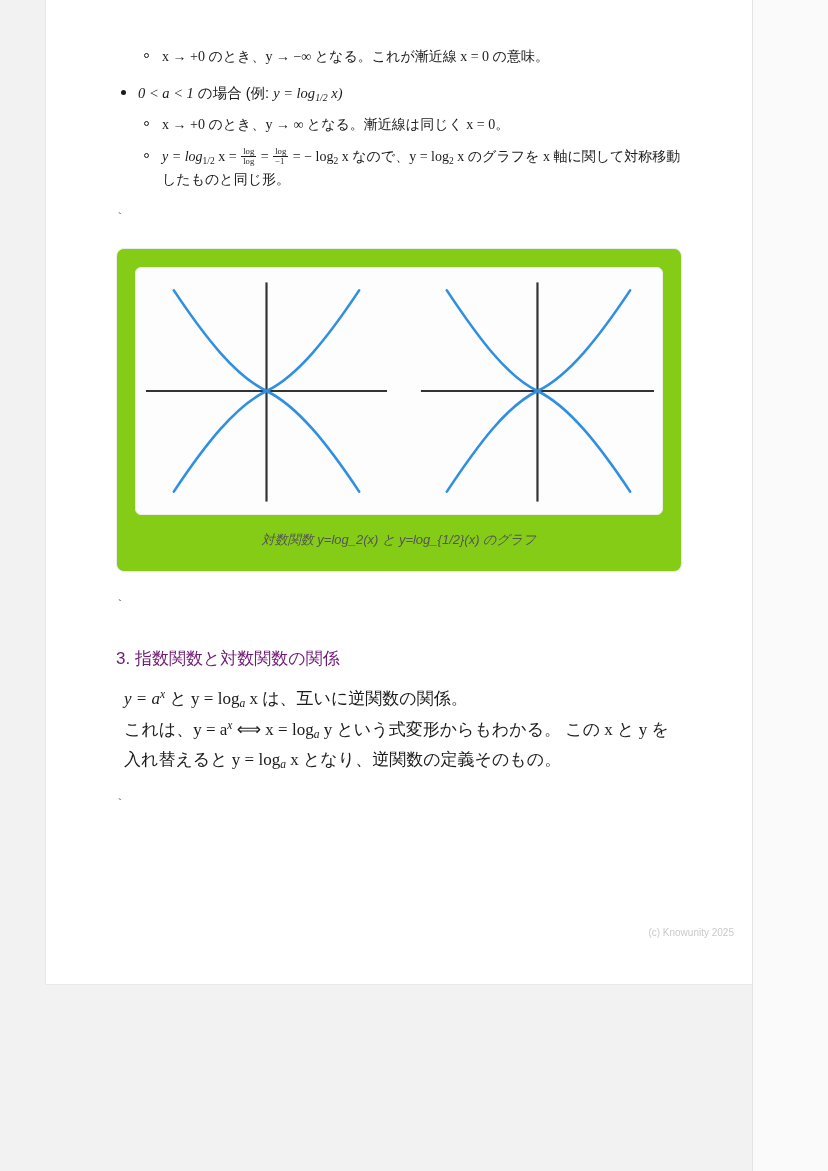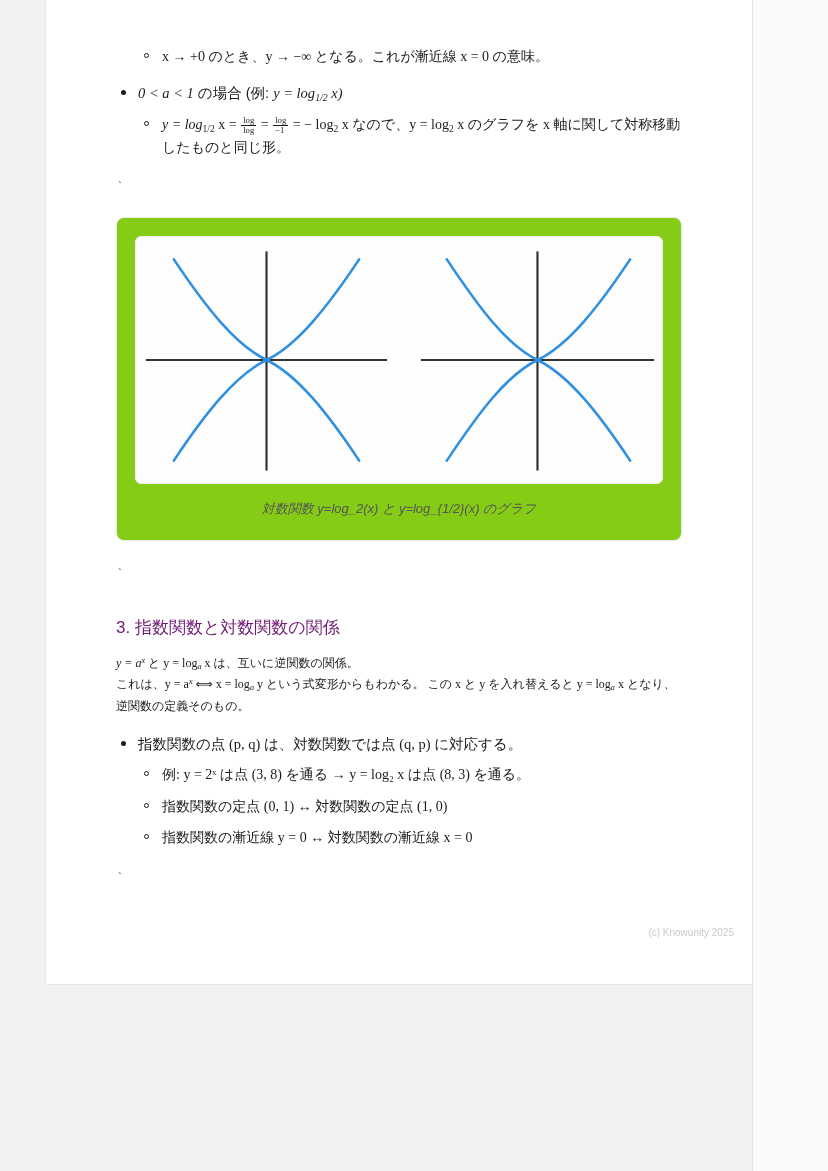--- a/index.html
+++ b/index.html
@@ -160,23 +160,23 @@
   }
 
   h2.section {
     color: #701a75;
     font-size: 17px;
     font-weight: normal;
     margin: 34px 0 14px 0;
   }
 
   p.para {
-    font-size: 12px;
+    font-size: 17px;
     line-height: 1.75;
-    margin: 0;
+    margin: 8px;
   }
 
   .footer {
     position: absolute;
     right: 18px;
     bottom: 46px;
     font-size: 10px;
     color: #c9c9c9;
     font-family: "Liberation Sans", sans-serif;
   }
@@ -189,20 +189,23 @@
 
     <div class="topitem mathy">
       <span>x → +0 のとき、y → −∞ となる。これが漸近線 x = 0 の意味。</span>
     </div>
 
     <ul class="lvl1">
       <li class="bullet">
         <span class="mathy ital">0 &lt; a &lt; 1</span><b class="jp"> の場合 (例: </b><span class="mathy ital"><span>y = log</span><span class="sub">1/2</span><span> x)</span></span>
 
         <ul class="lvl2">
+          <li class="mathy">
+            <span>x → +0 のとき、y → ∞ となる。漸近線は同じく x = 0。</span>
+          </li>
           <li class="mathy">
             <span class="ital">y = log</span><span class="sub">1/2</span><span> x = </span><span class="frac"><span class="num">log</span><span class="den">log</span></span> = <span class="frac"><span class="num">log</span><span class="den">−1</span></span><span> = − log</span><span class="sub">2</span><span> x なので、</span><span>y = log</span><span class="sub">2</span><span> x のグラフを x 軸に関して対称移動したものと同じ形。</span>
           </li>
         </ul>
       </li>
     </ul>
 
     <div class="backtick">`</div>
 
     <div class="figure-card">
@@ -231,34 +234,20 @@
     <div class="backtick" style="margin-top:26px">`</div>
 
     <h2 class="section">3. 指数関数と対数関数の関係</h2>
 
     <p class="para mathy">
       <span class="ital">y = a</span><span class="sup ital">x</span><span> と y = log</span><span class="sub ital">a</span><span> x は、互いに逆関数の関係。</span><br>
       <span>これは、y = a</span><span class="sup ital">x</span><span> ⟺ x = log</span><span class="sub ital">a</span><span> y という式変形からもわかる。 この x と y を入れ替えると y = log</span><span class="sub ital">a</span><span> x となり、逆関数の定義そのもの。</span>
     </p>
 
     <ul class="lvl1" style="margin-top:16px">
-      <li class="bullet mathy">
-        <span>指数関数の点 (p, q) は、対数関数では点 (q, p) に対応する。</span>
-        <ul class="lvl2">
-          <li class="mathy">
-            <span>例: y = 2ˣ は点 (3, 8) を通る → y = log₂ x は点 (8, 3) を通る。</span>
-          </li>
-          <li class="mathy">
-            <span>指数関数の定点 (0, 1) ↔ 対数関数の定点 (1, 0)</span>
-          </li>
-          <li class="mathy">
-            <span>指数関数の漸近線 y = 0 ↔ 対数関数の漸近線 x = 0</span>
-          </li>
-        </ul>
-      </li>
     </ul>
 
     <div class="backtick" style="margin-top:22px">`</div>
 
   </div>
 
   <div class="footer">(c) Knowunity 2025</div>
 </div>
 
 <div class="right-strip"></div>

